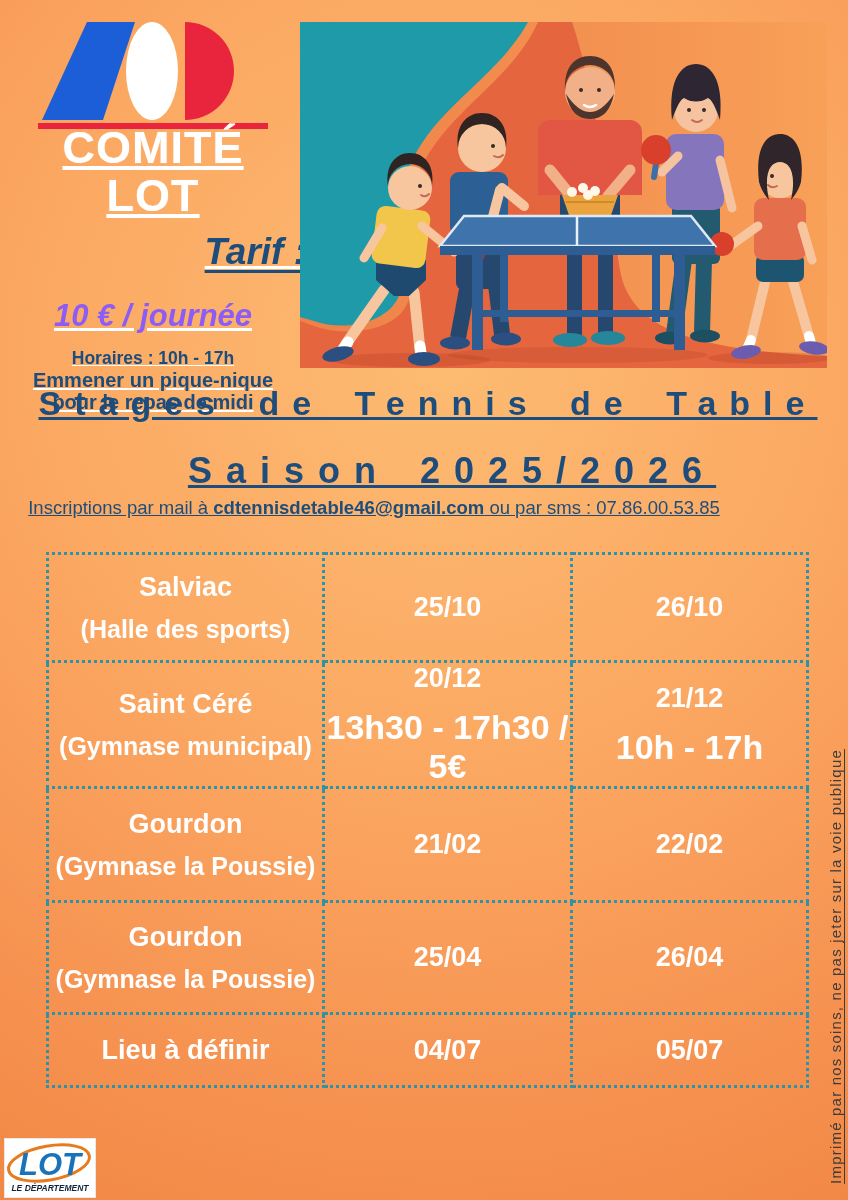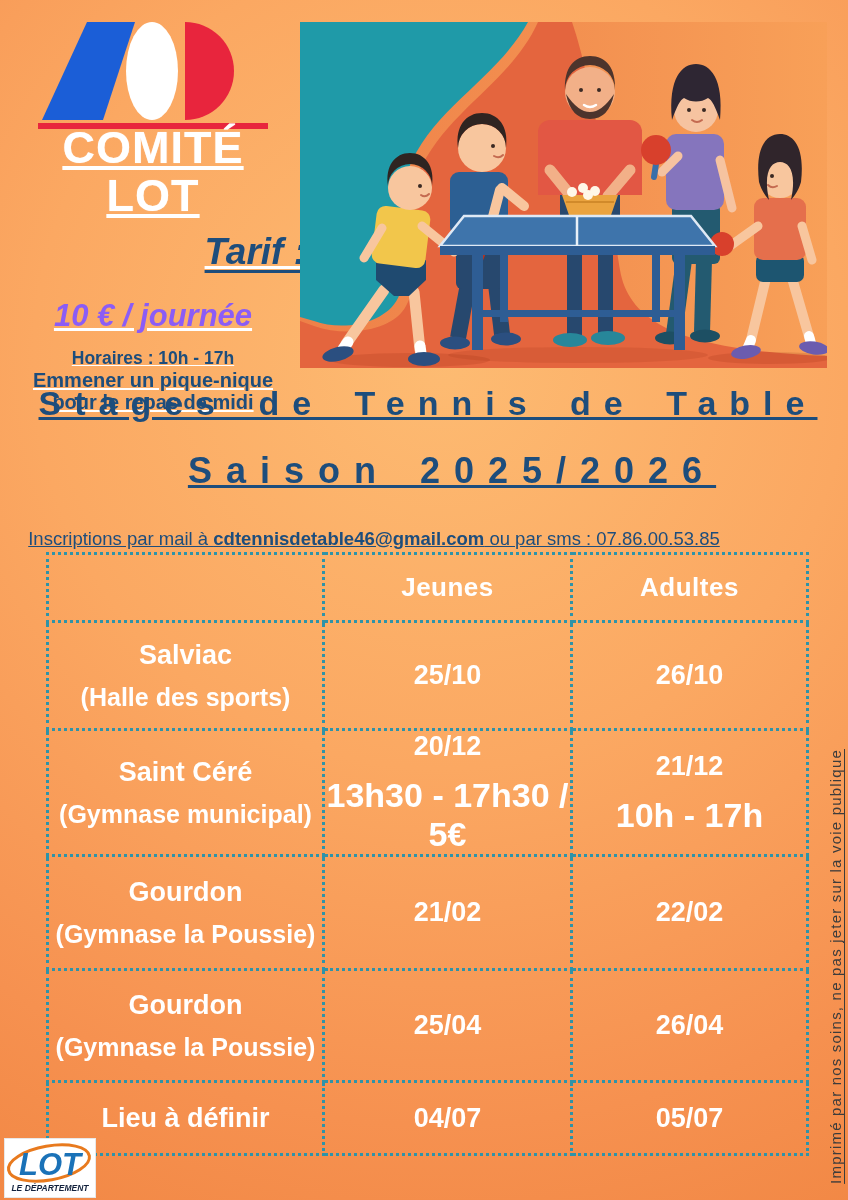--- a/index.html
+++ b/index.html
@@ -22,21 +22,21 @@
   .note{font-size:20px;font-weight:700;color:#1d4d7c;line-height:1.1;}
 
   
   .hero{left:300px;top:22px;width:527px;height:346px;}
   .hero svg{display:block;width:100%;height:100%;}
 
   
   .title-line{left:4px;width:848px;text-align:center;color:#1d4d7c;font-weight:700;white-space:nowrap;}
   .title1{top:384px;font-size:34px;letter-spacing:13px;word-spacing:8px;}
   .title2{top:450px;font-size:36px;letter-spacing:14px;word-spacing:6px;margin-left:24px;}
-  .contact{top:528px;left:0;width:748px;text-align:center;color:#1d4d7c;font-size:18.5px;font-weight:500;}
+  .contact{top:497px;left:0;width:748px;text-align:center;color:#1d4d7c;font-size:18.5px;font-weight:500;}
   .contact .email{text-decoration:underline;font-weight:600;cursor:pointer;}
 
   
   table.schedule{left:46px;top:552px;width:760px;position:absolute;border-collapse:collapse;table-layout:fixed;}
   table.schedule td,table.schedule th{border:3px dotted #2f93a8;text-align:center;vertical-align:middle;
     color:#ffffff;font-weight:700;padding:0;}
   .col-loc{width:276px;}.col-j{width:248px;}.col-a{width:236px;}
   .r-head{height:68px;}.r1{height:108px;}.r2{height:118px;}.r3{height:114px;}.r4{height:112px;}.r5{height:73px;}
   .cell-head{font-size:26px;letter-spacing:.5px;}
   .cell-loc .loc-name{font-size:27px;display:block;}
@@ -201,25 +201,20 @@
 
 <div class="abs contact"><span>Inscriptions par mail à </span><span class="email">cdtennisdetable46@gmail.com</span><span> ou par sms : 07.86.00.53.85</span></div>
 
 <table class="schedule">
   <colgroup>
       <col class="col-loc">
       <col class="col-j">
       <col class="col-a">
     </colgroup>
   <tbody>
-      <tr class="r-head">
-    <td class="cell-head"></td>
-    <td class="cell-head">Jeunes</td>
-    <td class="cell-head">Adultes</td>
-  </tr>
   <tr class="r1">
     <td class="cell-loc">
       <span class="loc-name">Salviac</span>
       <span class="loc-venue">(Halle des sports)</span>
     </td>
     <td class="cell-date">
       <span class="d">25/10</span>
 
     </td>
     <td class="cell-date">

